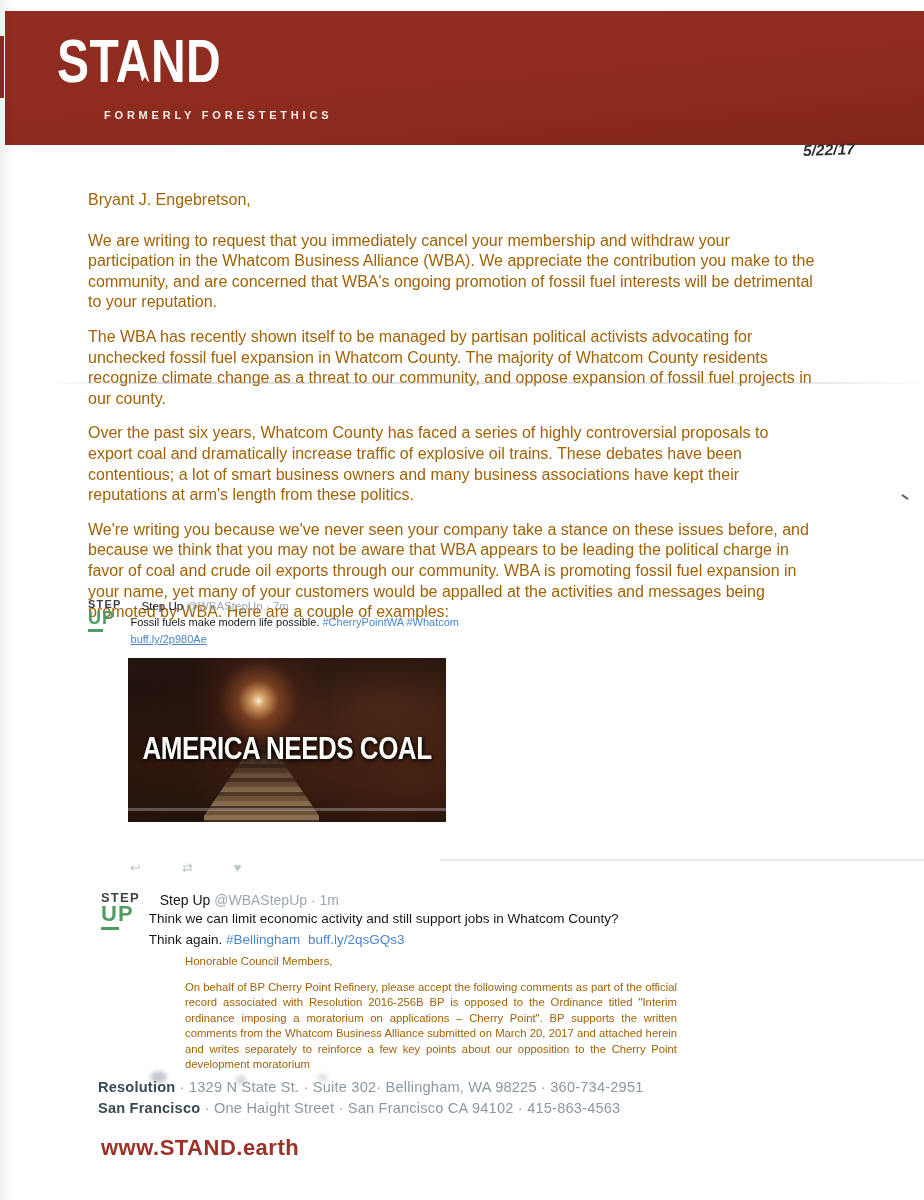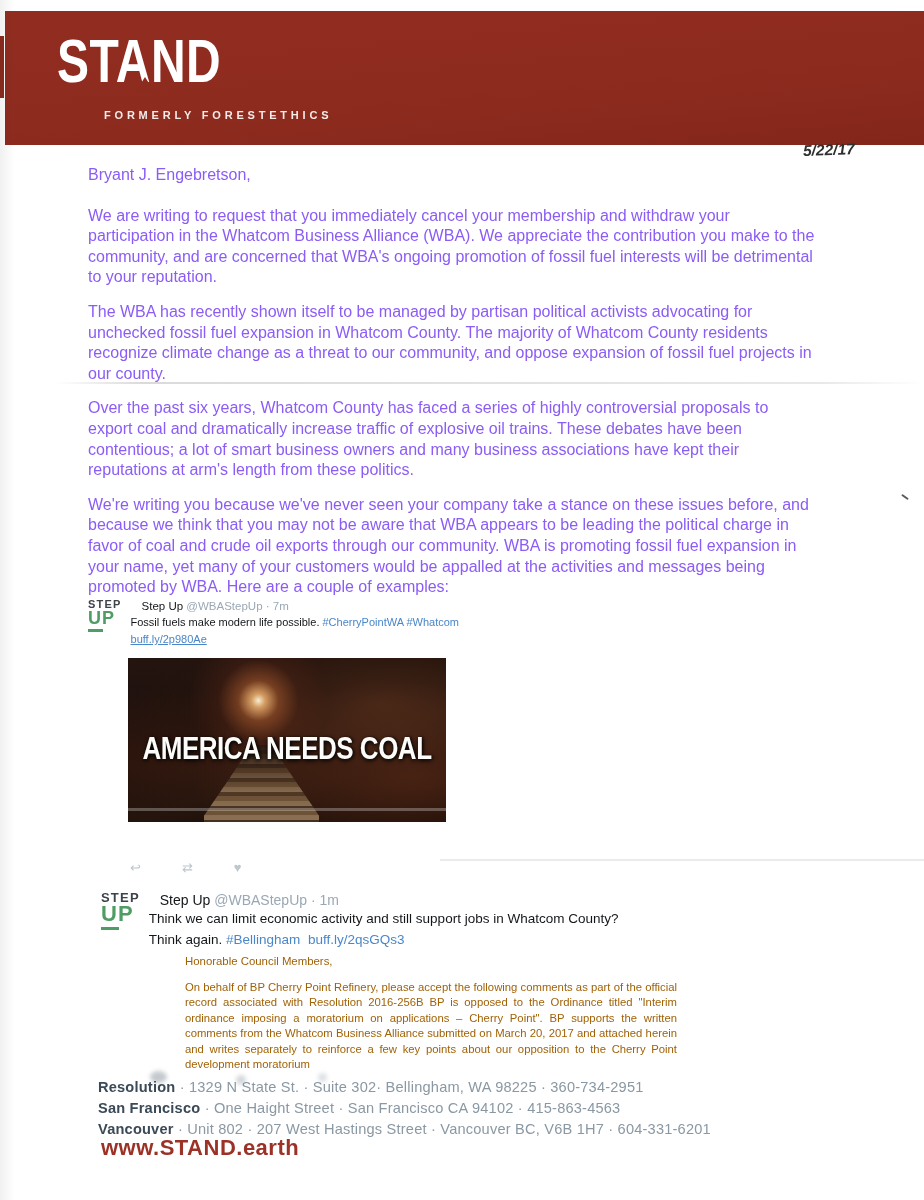--- a/index.html
+++ b/index.html
@@ -35,21 +35,21 @@
     position:absolute; left:55px; top:98px;
     font-size:11px; letter-spacing:3.8px; color:#f3ece8; font-weight:bold;padding-left:44px;
   }
   .letter-date {
     position:absolute; left:803px; top:141px;
     font-size:15.5px; font-style:italic; font-weight:bold; color:#2f2f2f;
     transform:rotate(-2deg);
   }
 
   
-  .letter-body { position:absolute; left:88px; top:165px; width:830px; font-size:16px; line-height:20.6px; color:#8b5cf6; }
+  .letter-body { position:absolute; left:88px; top:190px; width:830px; font-size:16px; line-height:20.6px; color:#a16207; }
   .salutation { margin-bottom:20px; }
   .para { white-space:pre-line; margin-bottom:14px; }
 
   
   .tweet { position:absolute; display:flex; }
   .tweet-1 { left:88px; top:599px; }
   .tweet-2 { left:101px; top:891px; }
   .avatar { flex:0 0 auto; margin-right:9px; text-align:left; }
   .avatar .t { font-weight:bold; color:#3e434a; font-size:11px; letter-spacing:1.2px; line-height:1; }
   .avatar .u { font-weight:bold; color:#4f9c64; font-size:18px; letter-spacing:1px; line-height:0.95; }
@@ -205,23 +205,20 @@
     <div class="quoted-body">On behalf of BP Cherry Point Refinery, please accept the following comments as part of the official record associated with Resolution 2016-256B  BP is opposed to the Ordinance titled "Interim ordinance imposing a moratorium on applications – Cherry Point". BP supports the written comments from the Whatcom Business Alliance submitted on March 20, 2017 and attached herein and writes separately to reinforce a few key points about our opposition to the Cherry Point development moratorium</div>
   </div>
 
   <div class="footer">
     <div>
       <span class="footer-city">Resolution</span><span class="footer-details"> · 1329 N State St. · Suite 302· Bellingham, WA 98225 · 360-734-2951</span>
     </div>
     <div>
       <span class="footer-city">San Francisco</span><span class="footer-details"> · One Haight Street · San Francisco  CA 94102 · 415-863-4563</span>
     </div>
-    <div>
-      <span class="footer-city">Vancouver</span><span class="footer-details"> · Unit 802 · 207 West Hastings Street · Vancouver  BC, V6B 1H7 · 604-331-6201</span>
-    </div>
   </div>
   <div class="website">www.STAND.earth</div>
 
   <div class="crease1"></div>
   <div class="crease2"></div>
   <div class="tick"></div>
   <div class="smudge sm1"></div>
   <div class="smudge sm2"></div>
   <div class="smudge sm3"></div>
 

